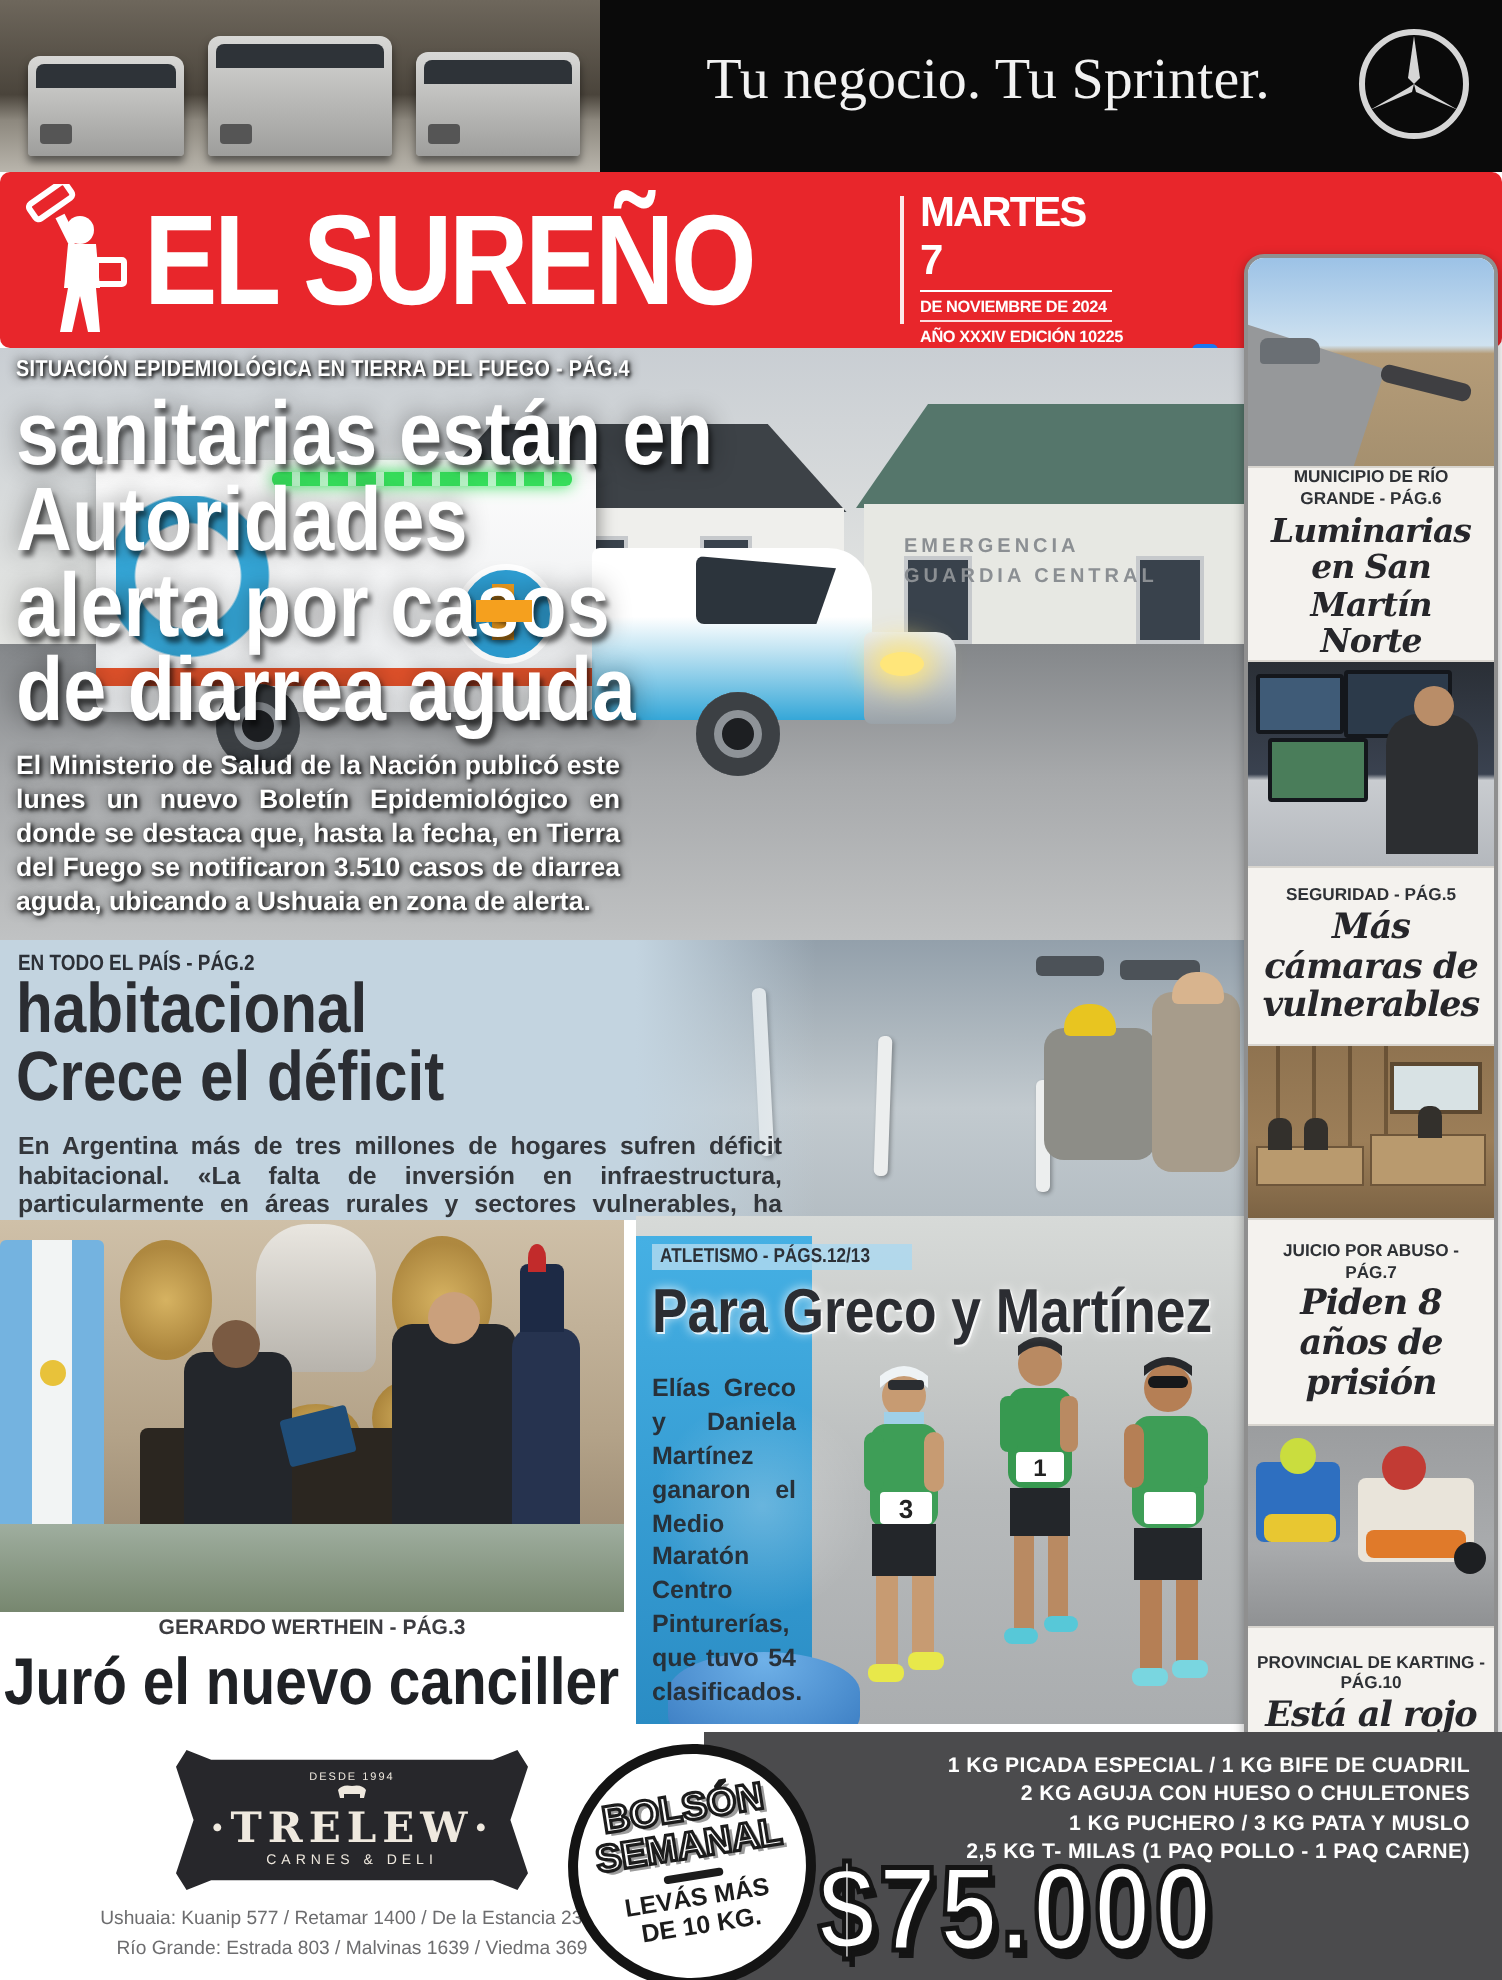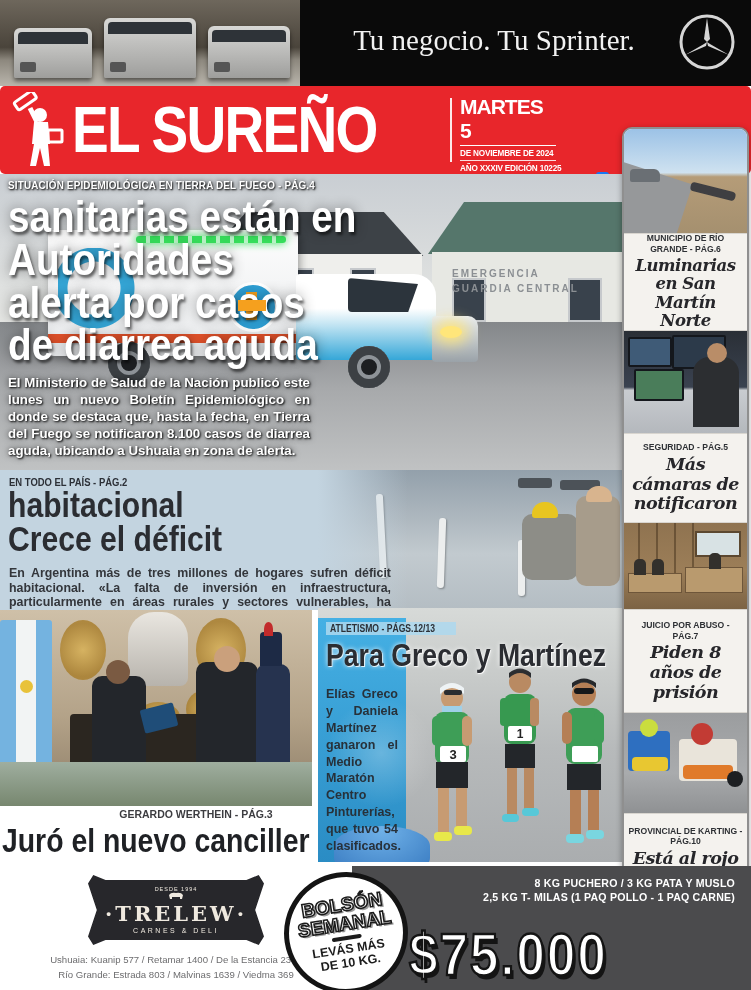--- a/index.html
+++ b/index.html
@@ -93,21 +93,21 @@
   #cc-bust{position:absolute;left:128px;top:2px;width:60px;height:74px;background:linear-gradient(180deg,#e9e6e0,#b7b3ac);border-radius:26px 26px 8px 8px;}
   #cc-mantle{position:absolute;left:70px;top:104px;width:176px;height:52px;background:#2b2620;border-radius:4px;}
   #cc-table{position:absolute;left:0;top:152px;width:312px;height:44px;background:linear-gradient(180deg,#9fae9f,#77876f);}
   #cc-flag{position:absolute;left:0;top:10px;width:52px;height:150px;background:linear-gradient(90deg,#74b3e0 0 16px,#f2f4f4 16px 36px,#74b3e0 36px);border-radius:3px;}
   #cc-sun{position:absolute;left:20px;top:70px;width:13px;height:13px;border-radius:50%;background:#e8c23a;}
   .figure{position:absolute;background:#23262b;border-radius:10px 10px 3px 3px;}
   .head{position:absolute;border-radius:50%;background:#caa07c;}
   #cc-folder{position:absolute;left:142px;top:96px;width:34px;height:24px;background:#1f4d78;transform:rotate(-14deg);border-radius:2px;}
   #cc-guard-hat{position:absolute;left:260px;top:22px;width:22px;height:34px;background:#1d2a45;border-radius:4px 4px 0 0;}
   #cc-plume{position:absolute;left:264px;top:12px;width:9px;height:14px;background:#c22b2b;border-radius:50% 50% 0 0;}
-  #cc-caption{position:absolute;left:0;top:198px;width:312px;text-align:center;font-size:10.5px;font-weight:bold;color:#3c3c40;padding-left:40px;}
+  #cc-caption{position:absolute;left:0;top:198px;width:312px;text-align:center;font-size:10.5px;font-weight:bold;color:#3c3c40;}
   #cc-headline{position:absolute;left:2px;top:212px;color:#1f2125;font-weight:bold;font-size:33px;}
 
   
   #atletismo{left:318px;top:608px;width:304px;height:254px;overflow:hidden;
      background:linear-gradient(180deg,#d7dad8 0%,#c6c9c8 30%,#b7babb 55%,#aaadaf 100%);}
   #at-blue{position:absolute;left:0;top:10px;width:88px;height:244px;
      background:linear-gradient(180deg,#45b0e4,#2a8cc4);}
   #at-blue:after{content:"";position:absolute;left:8px;top:80px;width:110px;height:110px;border-radius:50%;
      background:radial-gradient(circle,rgba(255,255,255,.25),rgba(255,255,255,0) 70%);}
   #at-kicker{position:absolute;left:8px;top:14px;font-size:10px;font-weight:bold;color:#2c3037;
@@ -205,21 +205,21 @@
       <rect x="4" y="4" width="22" height="9" rx="2" fill="none" stroke="#fff" stroke-width="3" transform="rotate(-35 15 8)"></rect>
       <line x1="20" y1="16" x2="27" y2="30" stroke="#fff" stroke-width="5"></line>
       <circle cx="30" cy="23" r="7" fill="#fff"></circle>
       <path d="M24 30 L38 30 L40 52 L22 52 Z" fill="#fff"></path>
       <rect x="38" y="38" width="14" height="12" rx="1" fill="none" stroke="#fff" stroke-width="3"></rect>
       <path d="M24 52 L20 74 L26 74 L30 56 L34 74 L40 74 L38 52 Z" fill="#fff"></path>
     </svg>
     <h1 class="abs" id="paper-title" style="margin:0;"><span class="cx">EL SUREÑO</span></h1>
     <div class="abs" id="mh-divider"></div>
     <div class="abs" id="date-block">
-      <div id="mh-day">MARTES 5</div>
+      <div id="mh-day">MARTES 7</div>
       <div class="mh-row">DE NOVIEMBRE DE 2024</div>
       <div class="mh-row">AÑO XXXIV EDICIÓN 10225</div>
       <div class="mh-row">TIERRA DEL FUEGO  |  $900</div>
     </div>
     <div class="abs qr" id="qr1">
       <svg width="33" height="33" viewBox="0 0 33 33">
           <rect width="33" height="33" fill="#fff"></rect>
           <path fill="#111" d="M0 0h9v9H0zm2 2h5v5H2zM24 0h9v9h-9zm2 2h5v5h-5zM0 24h9v9H0zm2 2h5v5H2zM12 0h3v3h-3zm6 0h3v3h-3zM12 6h3v3h-3zm6 5h3v3h-3zm-6 1h3v3h-3zm12 0h3v3h-3zm6 2h3v3h-3zm-16 4h3v3h-3zm6 0h3v3h-3zm8 2h3v3h-3zm-12 4h3v3h-3zm6 2h3v3h-3zm6 2h3v3h-3zm-6 4h3v3h-3zm-6 2h3v3h-3z"></path>
         </svg>
     </div>
@@ -266,21 +266,21 @@
       <div class="wheel" style="left:60px;top:112px;"></div>
       <div class="wheel" style="left:300px;top:116px;"></div>
     </div>
     <div class="abs" id="ms-kicker"><span class="cx">SITUACIÓN EPIDEMIOLÓGICA EN TIERRA DEL FUEGO - PÁG.4</span></div>
     <div class="abs" id="ms-headline">
       <div><span class="cx">sanitarias están en</span></div>
       <div><span class="cx">Autoridades</span></div>
       <div><span class="cx">alerta por casos</span></div>
       <div><span class="cx">de diarrea aguda</span></div>
     </div>
-    <div class="abs" id="ms-lede">El Ministerio de Salud de la Nación publicó este lunes un nuevo Boletín Epidemiológico en donde se destaca que, hasta la fecha, en Tierra del Fuego se notificaron 8.100 casos de diarrea aguda, ubicando a Ushuaia en zona de alerta.</div>
+    <div class="abs" id="ms-lede">El Ministerio de Salud de la Nación publicó este lunes un nuevo Boletín Epidemiológico en donde se destaca que, hasta la fecha, en Tierra del Fuego se notificaron 3.510 casos de diarrea aguda, ubicando a Ushuaia en zona de alerta.</div>
   </section>
 
   <section class="abs" id="story2">
     <div id="s2-photo">
       <div class="car" style="right:70px;top:8px;width:34px;"></div>
       <div class="car" style="right:22px;top:10px;width:40px;background:#5d6festyle3;"></div>
       <div class="pole" style="left:60px;top:24px;height:84px;transform:rotate(-3deg);"></div>
       <div class="pole" style="left:120px;top:48px;height:70px;transform:rotate(2deg);"></div>
       <div class="pole" style="left:200px;top:70px;height:56px;"></div>
       <div class="worker-body" style="right:44px;top:44px;width:56px;height:66px;"></div>
@@ -390,21 +390,21 @@
       <div class="sb-headline">Luminarias en San Martín Norte</div>
     </div>
     <div class="sb-photo" id="sb-ph2">
       <div class="mon" style="left:4px;top:6px;width:40px;height:26px;"></div>
       <div class="mon" style="left:10px;top:38px;width:46px;height:28px;background:#4a7d5a;"></div>
       <div class="mon" style="left:48px;top:4px;width:50px;height:30px;background:#2c3a4a;"></div>
       <div id="sb-person"></div>
     </div>
     <div class="sb-text" id="sb-txt2">
       <div class="sb-kicker">SEGURIDAD - PÁG.5</div>
-      <div class="sb-headline">Más cámaras de notificaron</div>
+      <div class="sb-headline">Más cámaras de vulnerables</div>
     </div>
     <div class="sb-photo" id="sb-ph3">
       <div class="plank" style="left:14px;"></div>
         <div class="plank" style="left:32px;"></div>
       <div class="plank" style="left:50px;"></div>
         <div class="plank" style="left:68px;"></div>
       <div id="sb-win"></div>
       <div class="desk" style="left:4px;top:50px;width:52px;height:18px;"></div>
       <div class="desk" style="right:4px;top:44px;width:56px;height:24px;"></div>
       <div class="sit" style="left:10px;top:36px;"></div>
@@ -444,19 +444,21 @@
       <div class="ba-addr" id="ba-addr2">Río Grande: Estrada 803 / Malvinas 1639 / Viedma 369</div>
     </div>
     <div id="bolson-badge">
       <div class="bolson-big">BOLSÓN</div>
       <div class="bolson-big">SEMANAL</div>
       <div id="bolson-divider"></div>
       <div class="bolson-small">LEVÁS MÁS</div>
       <div class="bolson-small">DE 10 KG.</div>
     </div>
     <div id="ba-items">
-      <div>8 KG PUCHERO / 3 KG PATA Y MUSLO</div>
+      <div>1 KG PICADA ESPECIAL / 1 KG BIFE DE CUADRIL</div>
+      <div>2 KG AGUJA CON HUESO O CHULETONES</div>
+      <div>1 KG PUCHERO / 3 KG PATA Y MUSLO</div>
       <div>2,5 KG T- MILAS (1 PAQ POLLO - 1 PAQ CARNE)</div>
     </div>
     <div id="ba-price"><span class="cx">$75.000</span></div>
   </footer>
 
 </div>
 
 </body></html>

